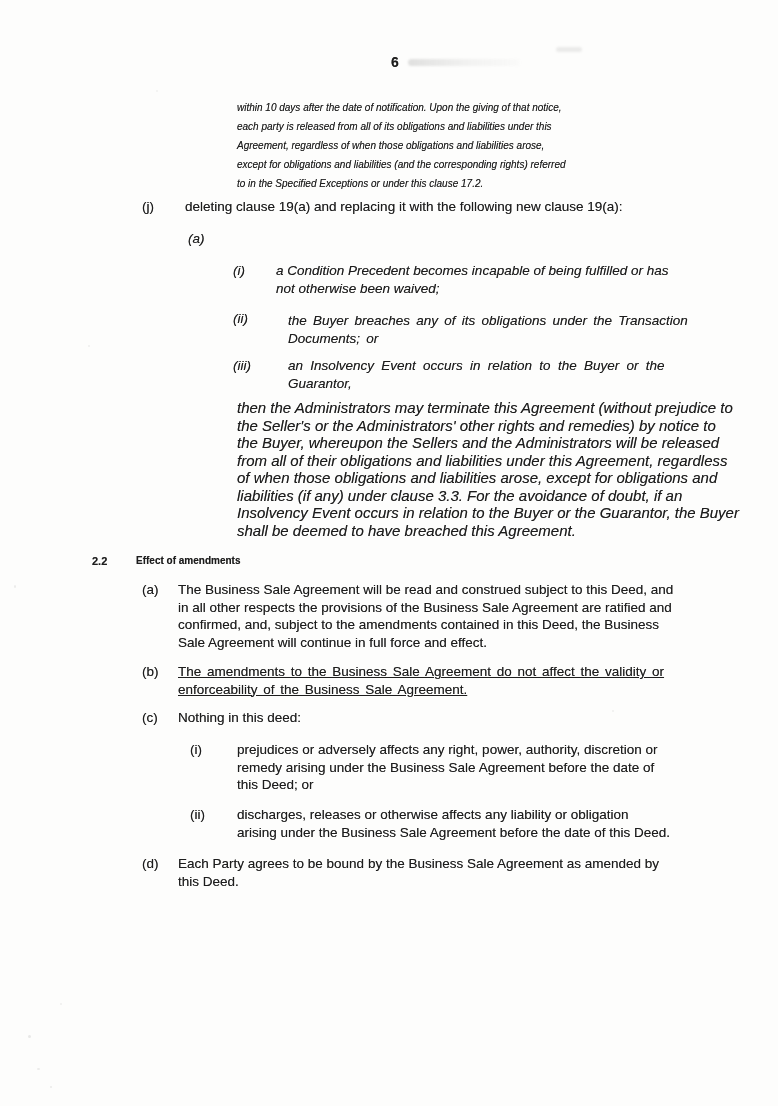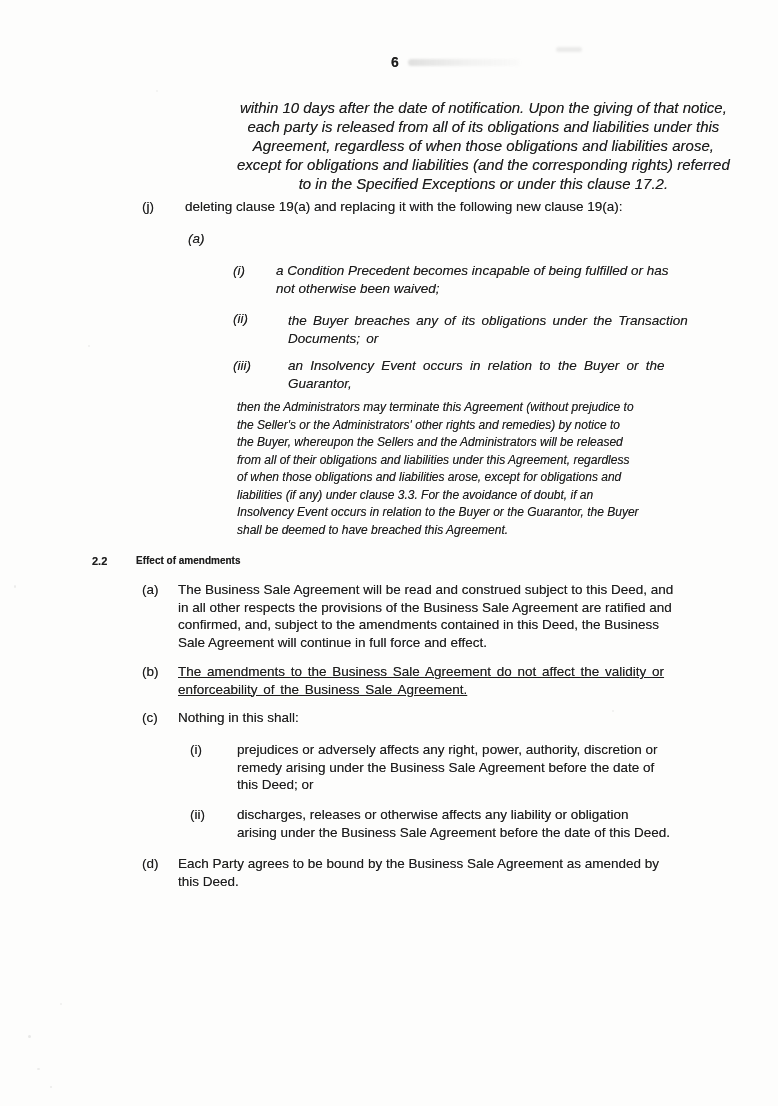--- a/index.html
+++ b/index.html
@@ -19,40 +19,40 @@
 
   
   #pagenum{left:391px;top:54px;font-size:14px;font-weight:600;letter-spacing:.5px;}
   #smudge1{position:absolute;left:408px;top:59px;width:112px;height:7px;
     background:linear-gradient(90deg,rgba(110,110,110,.20),rgba(150,150,150,.10) 55%,rgba(170,170,170,.03));
     border-radius:4px;filter:blur(1px);}
   #smudge2{position:absolute;left:556px;top:47px;width:26px;height:5px;
     background:rgba(130,130,130,.14);border-radius:3px;filter:blur(1px);}
 
   
-  #para1{left:237px;top:98px;font-size:15px;line-height:19px;text-align:center;}
+  #para1{left:237px;top:98px;font-size:10px;line-height:19px;}
 
   
   #jm{left:142px;top:198px;}
   #jt{left:185px;top:198px;}
 
   
   #am{left:188px;top:230px;}
   #at{left:237px;top:230px;}
 
   
   #c1m{left:233px;top:262px;}
   #c1t{left:276px;top:262px;line-height:18px;}
   #c2m{left:233px;top:310px;}
   #c2t{left:288px;top:312px;line-height:18px;word-spacing:2.5px;}
   #c3m{left:233px;top:357px;}
   #c3t{left:288px;top:357px;line-height:18px;word-spacing:3.5px;}
 
   
-  #para2{left:237px;top:399px;font-size:12px;line-height:17.5px;}
+  #para2{left:237px;top:399px;font-size:15px;line-height:17.5px;}
 
   
   #secnum{left:92px;top:555px;font-size:11px;}
   #sechead{left:136px;top:555px;font-size:10px;}
 
   #s-am{left:142px;top:581px;}
   #s-at{left:178px;top:581px;}
   #s-bm{left:142px;top:663px;}
   #s-bt{left:178px;top:663px;word-spacing:2px;text-decoration:underline;}
   #s-cm{left:142px;top:709px;}
@@ -113,21 +113,21 @@
   <div class="abs body-txt" id="s-at">The Business Sale Agreement will be read and construed subject to this Deed, and
 in all other respects the provisions of the Business Sale Agreement are ratified and
 confirmed, and, subject to the amendments contained in this Deed, the Business
 Sale Agreement will continue in full force and effect.</div>
 
   <div class="abs body-txt" id="s-bm">(b)</div>
   <div class="abs body-txt" id="s-bt">The amendments to the Business Sale Agreement do not affect the validity or
 enforceability of the Business Sale Agreement.</div>
 
   <div class="abs body-txt" id="s-cm">(c)</div>
-  <div class="abs body-txt" id="s-ct">Nothing in this shall:</div>
+  <div class="abs body-txt" id="s-ct">Nothing in this deed:</div>
 
   <div class="abs body-txt" id="s-c1m">(i)</div>
   <div class="abs body-txt" id="s-c1t">prejudices or adversely affects any right, power, authority, discretion or
 remedy arising under the Business Sale Agreement before the date of
 this Deed; or</div>
   <div class="abs body-txt" id="s-c2m">(ii)</div>
   <div class="abs body-txt" id="s-c2t">discharges, releases or otherwise affects any liability or obligation
 arising under the Business Sale Agreement before the date of this Deed.</div>
 
   <div class="abs body-txt" id="s-dm">(d)</div>

